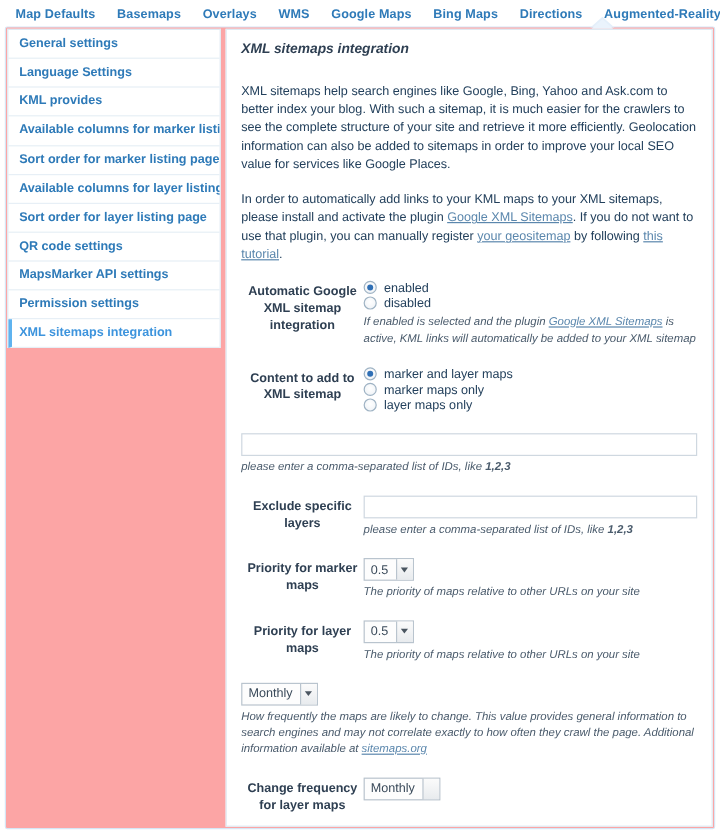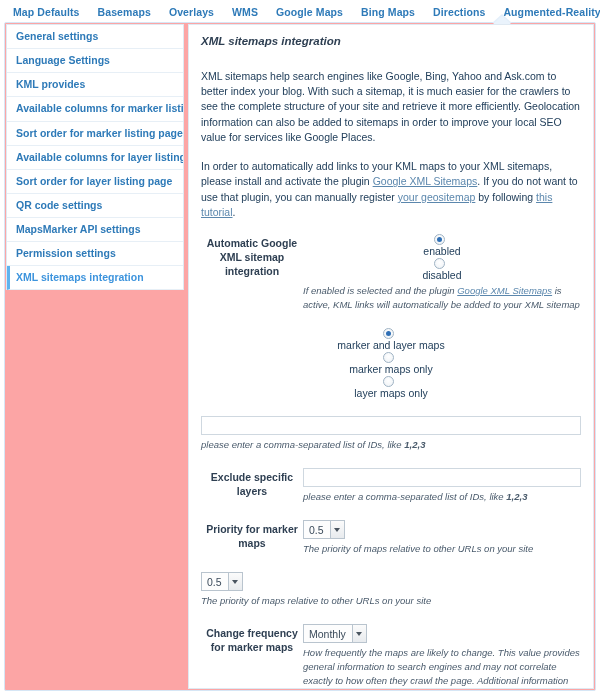--- a/index.html
+++ b/index.html
@@ -131,25 +131,24 @@
     font-weight: bold;
     color: #2e3f52;
     line-height: 1.35;
     padding-top: 2px;
     text-align: center;
   }
   .row-field { flex: 1 1 auto; min-width: 0; }
 
   .radio-line {
     display: flex;
-    align-items: center;
+    align-items: flex-start;
     margin-bottom: 1px;
     font-size: 10.5px;
     color: #23405c;
-    flex-direction: column;
   }
   .radio {
     width: 11px; height: 11px;
     border-radius: 50%;
     border: 1px solid #9fb3c4;
     background: radial-gradient(circle at 50% 40%, #ffffff 0%, #f2f5f8 70%, #e7ecf1 100%);
     margin-right: 6px;
     flex: 0 0 11px;
     position: relative;
     cursor: pointer;
@@ -267,20 +266,21 @@
                 <span class="radio-label">enabled</span>
               </div>
               <div class="radio-line">
                 <span class="radio"></span>
                 <span class="radio-label">disabled</span>
               </div>
               <div class="help">If enabled is selected and the plugin <a class="lnk">Google XML Sitemaps</a> is active, KML links will automatically be added to your XML sitemap</div>
             </div>
           </div>
           <div class="row">
+            <div class="row-label">Content to add to XML sitemap</div>
             <div class="row-field">
               <div class="radio-line">
                 <span class="radio on"></span>
                 <span class="radio-label">marker and layer maps</span>
               </div>
               <div class="radio-line">
                 <span class="radio"></span>
                 <span class="radio-label">marker maps only</span>
               </div>
               <div class="radio-line">
@@ -299,29 +299,29 @@
           <div class="row">
             <div class="row-label">Priority for marker maps</div>
             <div class="row-field"><div class="select">
                 <span class="val">0.5</span>
                 <span class="arrow">
                   <i></i>
                 </span>
               </div><div class="help">The priority of maps relative to other URLs on your site</div></div>
           </div>
           <div class="row">
+            <div class="row-label">Priority for layer maps</div>
             <div class="row-field"><div class="select">
                 <span class="val">0.5</span>
                 <span class="arrow">
                   <i></i>
                 </span>
               </div><div class="help">The priority of maps relative to other URLs on your site</div></div>
           </div>
           <div class="row">
-            <div class="row-label">Change frequency for marker maps</div>
             <div class="row-field"><div class="select">
                 <span class="val">Monthly</span>
                 <span class="arrow">
                   <i></i>
                 </span>
               </div><div class="help">How frequently the maps are likely to change. This value provides general information to search engines and may not correlate exactly to how often they crawl the page. Additional information available at <a class="lnk">sitemaps.org</a></div></div>
           </div>
           <div class="row">
             <div class="row-label">Change frequency for layer maps</div>
             <div class="row-field"><div class="select">

